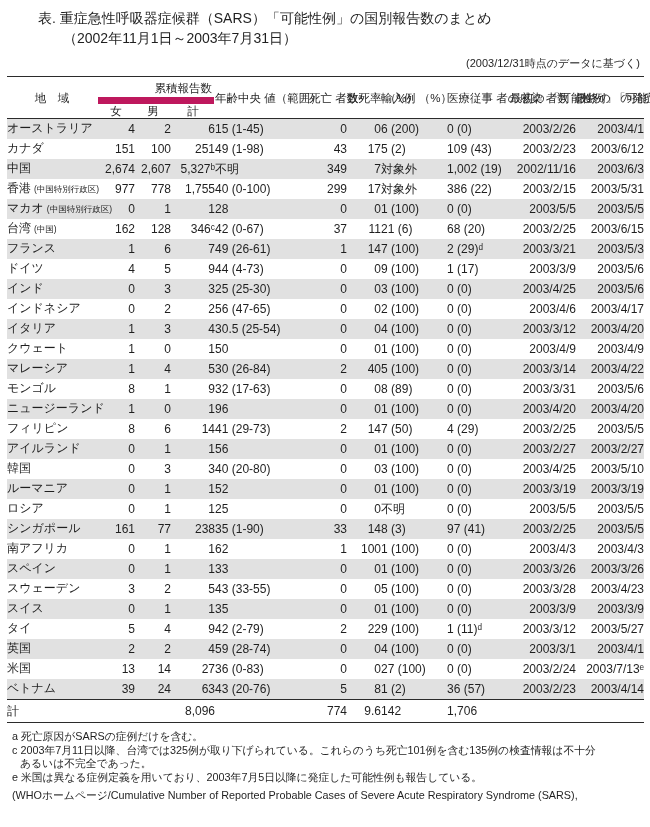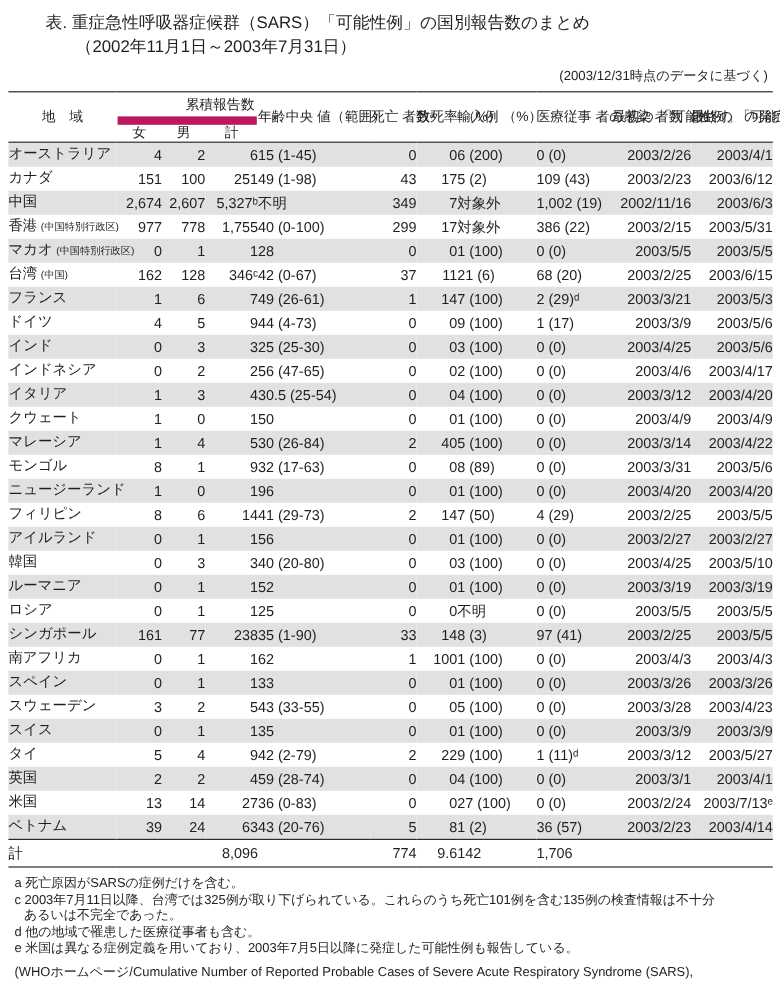--- a/index.html
+++ b/index.html
@@ -534,19 +534,18 @@
         <td></td>
         <td></td>
       </tr>
     </tfoot>
   </table>
 
   <div class="footnotes">
     <div class="footnote">a 死亡原因がSARSの症例だけを含む。</div>
     <div class="footnote">c 2003年7月11日以降、台湾では325例が取り下げられている。これらのうち死亡101例を含む135例の検査情報は不十分
 あるいは不完全であった。</div>
-    <div class="footnote">d 他の地域で罹患した医療従事者も含む。</div>
     <div class="footnote">e 米国は異なる症例定義を用いており、2003年7月5日以降に発症した可能性例も報告している。</div>
   </div>
 
   <div class="source-line1">(WHOホームページ/Cumulative Number of Reported Probable Cases of Severe Acute Respiratory Syndrome (SARS),</div>
 
 </div>
 
 </body></html>

